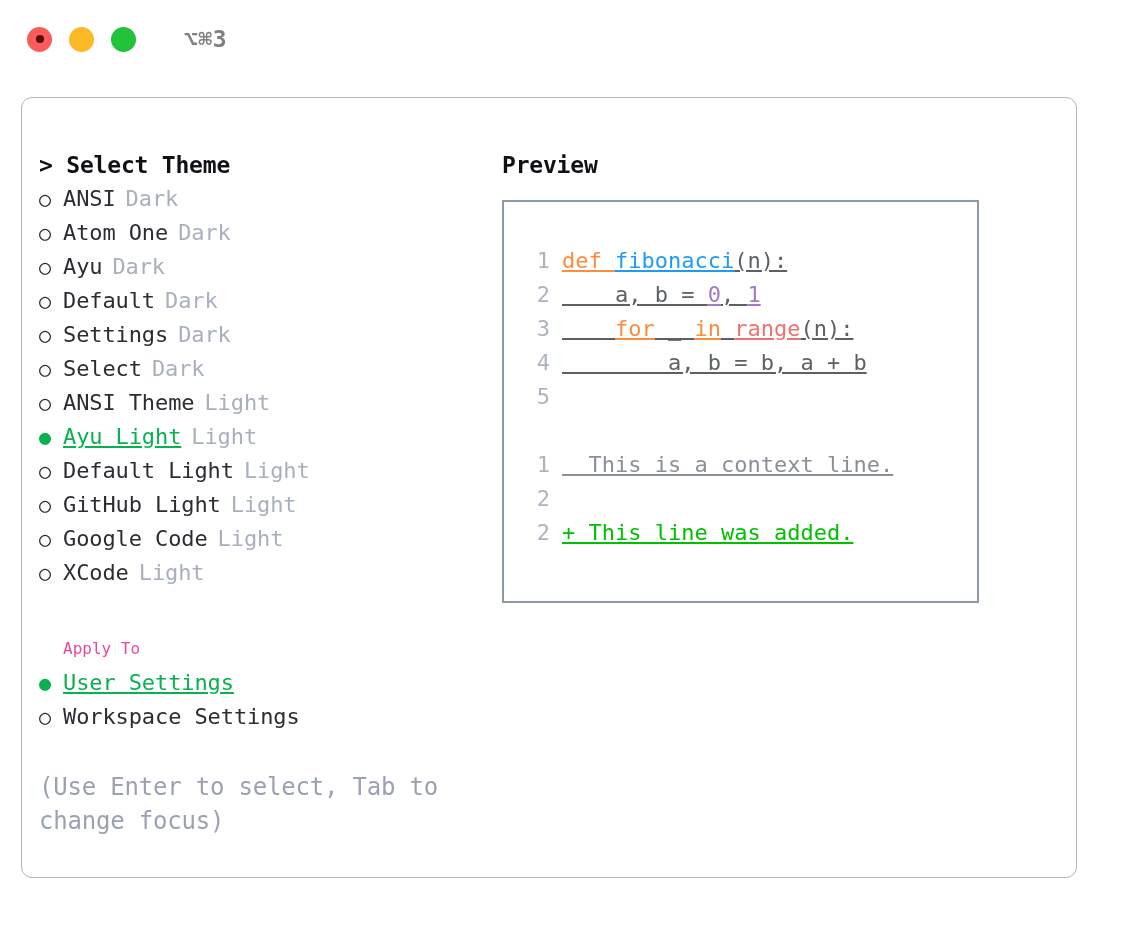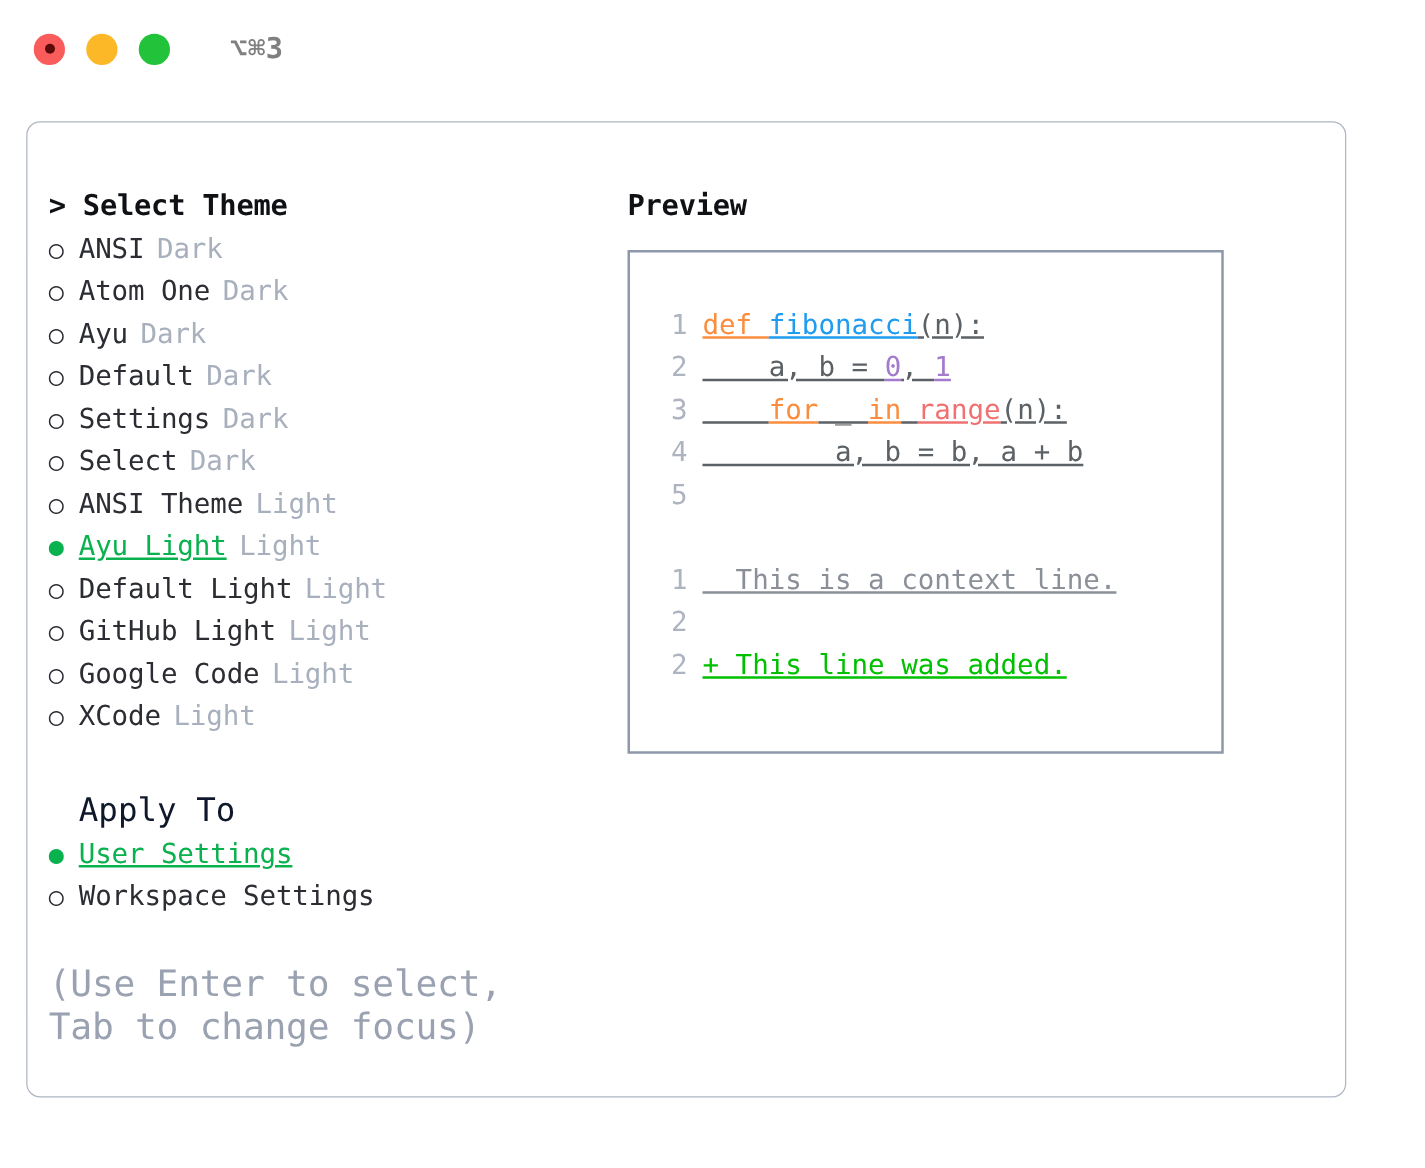--- a/index.html
+++ b/index.html
@@ -123,32 +123,32 @@
   }
   .option.selected .opt-label { color: #0ab14f; text-decoration: underline; }
   .opt-variant {
     color: #a8b0bd;
     margin-left: 10px;
     letter-spacing: -0.1px;
   }
 
   .apply-block { margin-top: 42px; }
   .apply-heading {
-    font-size: 26px;
-    color: #0f172a;
+    font-size: 16px;
+    color: #ec4899;
     height: 34px;
     line-height: 34px;
     padding-left: 24px;
     white-space: pre;
     margin-top: 24px;
   }
 
   .hint {
     margin-top: 36px;
-    font-size: 29px;
+    font-size: 24px;
     color: #9aa2b1;
     line-height: 34px;
     width: 400px;
     white-space: pre-wrap;
     letter-spacing: -0.2px;
   }
 
   
   .right-col {
     flex: 1;

